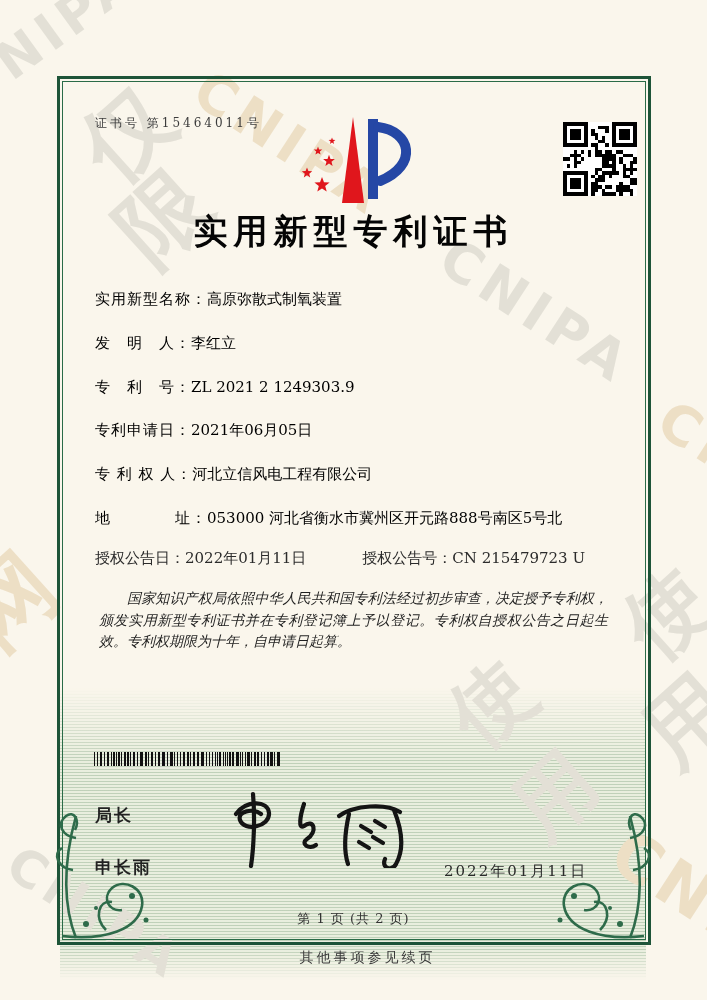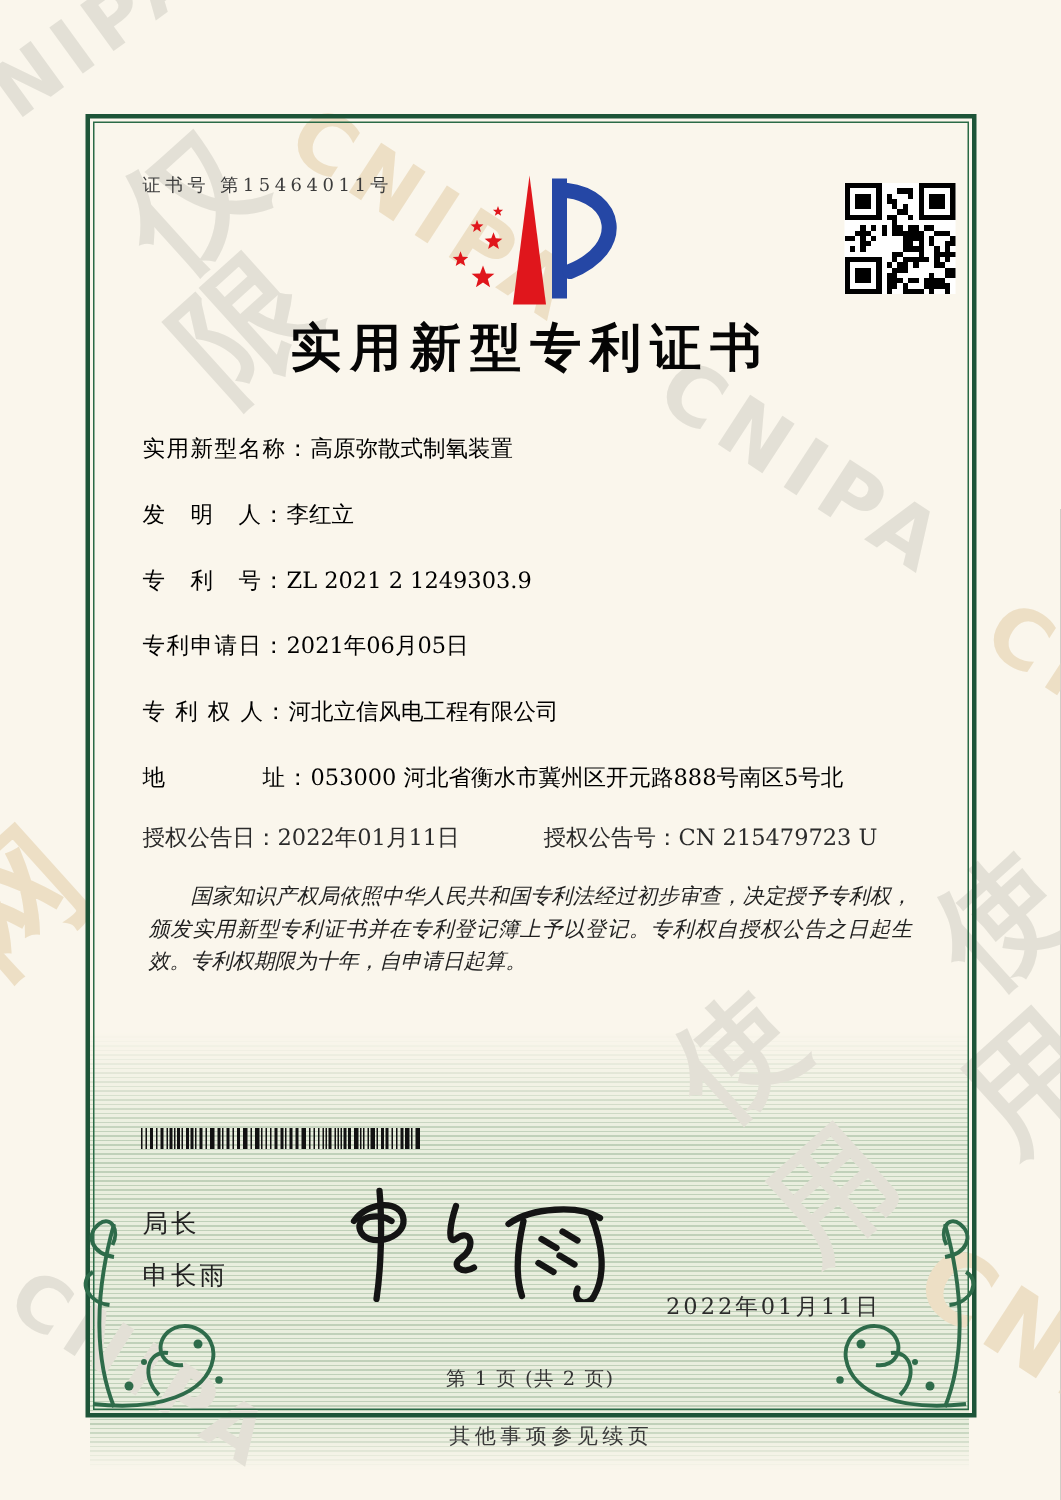--- a/index.html
+++ b/index.html
@@ -65,21 +65,21 @@
   .grant{position:absolute;left:95px;top:549px;width:520px;font-size:15px;color:#2b2b2b;white-space:nowrap;}
   .grant .pair2{margin-left:56px;}
   .paras{
     position:absolute;left:95px;top:584px;width:517px;
     font-size:14px;line-height:21.5px;color:#1f1f1f;font-style:italic;
     text-align:justify;
   }
   .paras p{margin:4px;text-indent:2em;}
   .barcode{position:absolute;left:94px;top:751px;width:187px;height:14px;}
   .signer{position:absolute;left:95px;top:804px;font-size:17px;color:#222;letter-spacing:2px;}
-  .signer div{margin-bottom:12px;}
+  .signer div{margin-bottom:29px;font-weight:bold;}
   .signature{position:absolute;left:206px;top:788px;width:215px;height:80px;}
   .issue-date{position:absolute;left:444px;top:862px;font-size:15px;letter-spacing:2px;color:#2b2b2b;}
   .page-no{position:absolute;left:0;right:0;top:910px;text-align:center;font-size:13px;color:#333;letter-spacing:1px;}
   .footer-note{position:absolute;left:0;right:0;top:949px;text-align:center;font-size:14px;color:#3a3a3a;letter-spacing:3px;z-index:3;padding-left:28px;}
   .flourish{position:absolute;z-index:4;width:118px;height:132px;}
   .fl-left{left:44px;top:808px;}
   .fl-right{left:544px;top:808px;transform:scaleX(-1);}
 </style>
 </head>
 <body>

